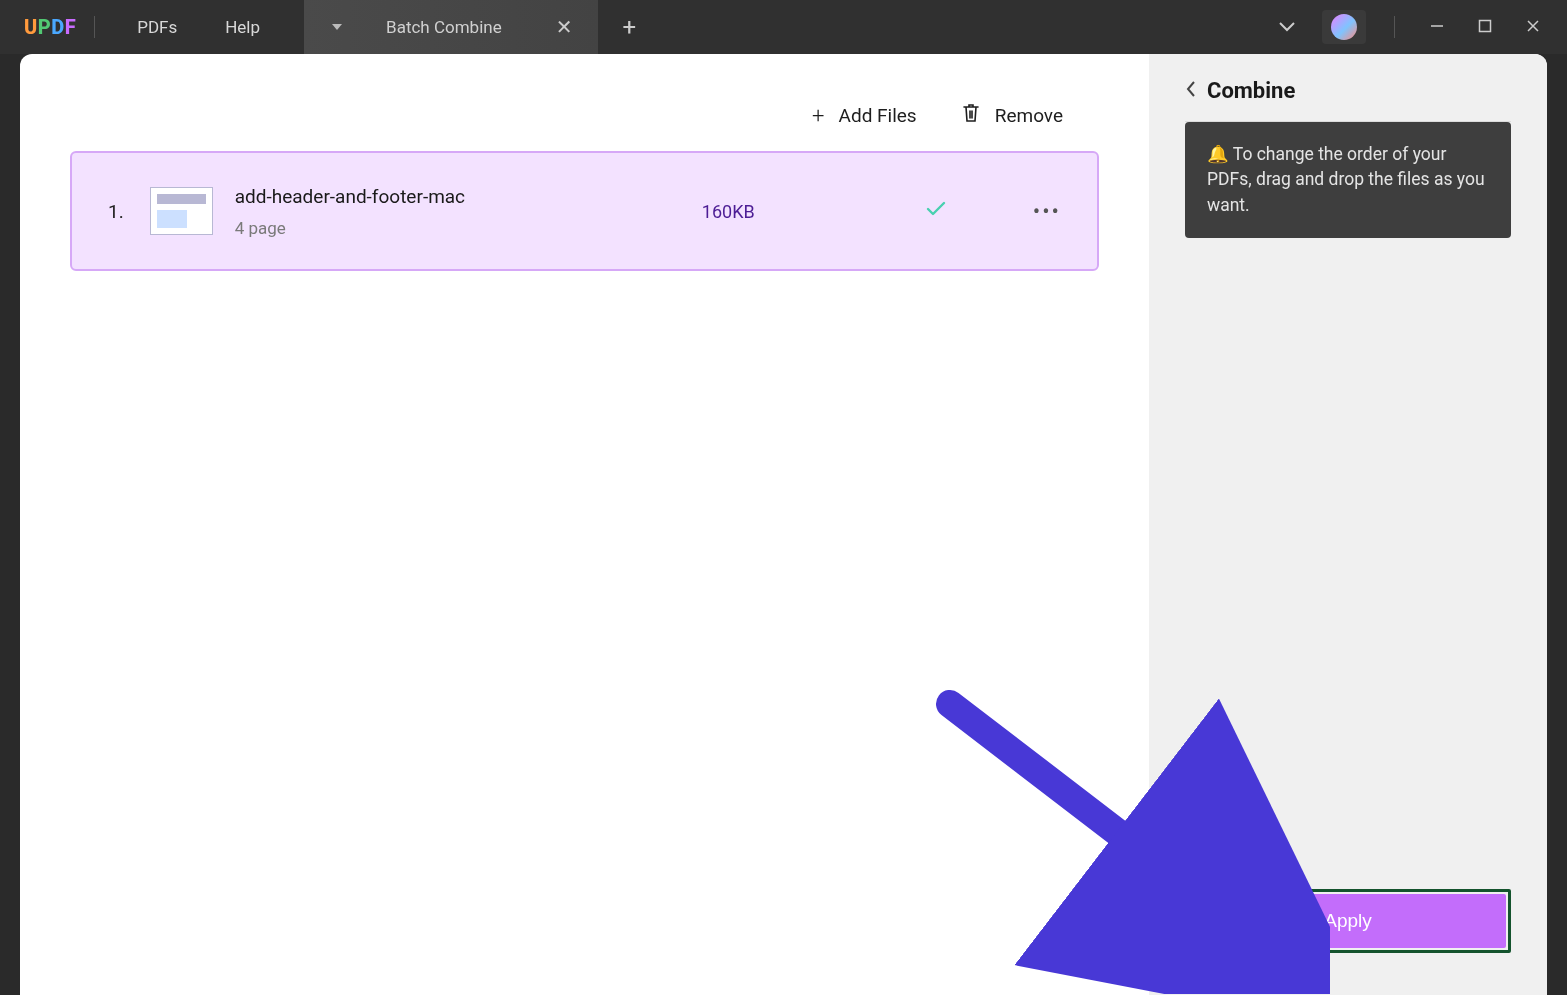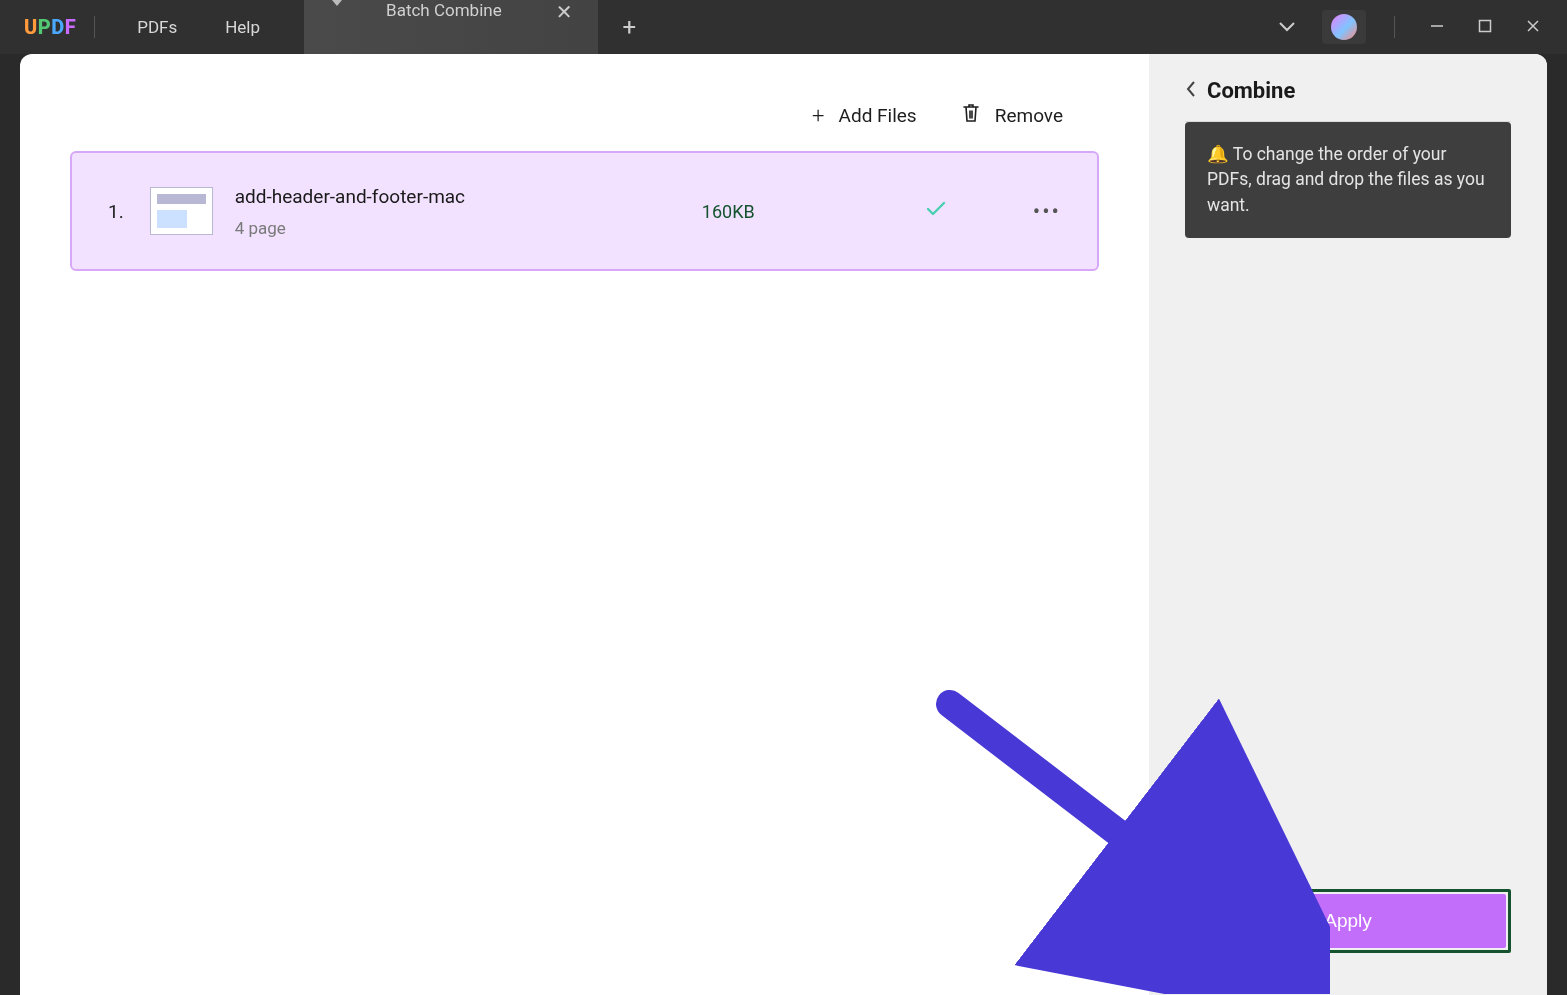--- a/index.html
+++ b/index.html
@@ -36,20 +36,21 @@
   }
   .menu-item {
     padding: 0 24px;
     cursor: pointer;
     color: #d8d8d8;
     font-size: 17px;
   }
   .tab {
     height: 54px;
     display: flex;
+    align-items: center;
     background: linear-gradient(to right, #4a4a4a, #434343);
     padding: 0 20px 0 28px;
     margin-left: 20px;
   }
   .tab .triangle {
     width: 0; height: 0;
     border-left: 5px solid transparent;
     border-right: 5px solid transparent;
     border-top: 6px solid #bbb;
     margin-right: 44px;
@@ -119,21 +120,21 @@
     width: 63px; height: 48px; background:#fff; border:1px solid #b8b8d4;
     position: relative; margin-right: 22px;
   }
   .thumb::before, .thumb::after { content:""; position:absolute; background:#b8b8d4; }
   .thumb::before { top:6px; left:6px; right:6px; height:10px; }
   .thumb::after { bottom:6px; left:6px; width:30px; height:18px; background:#cce0ff; }
   .file-text { flex: 0 0 auto; }
   .file-name { font-size: 19px; color:#1a1a1a; margin-bottom: 10px; }
   .file-pages { font-size: 17px; color:#7a7a7a; }
   .file-spacer { flex: 1; }
-  .file-size { color:#14532d; font-size: 18px; margin-right: 170px; }
+  .file-size { color:#4c1d95; font-size: 18px; margin-right: 170px; }
   .check-icon { color:#28c8a0; margin-right: 86px; }
   .more-icon { letter-spacing: 2px; color:#555; font-size: 22px; cursor:pointer; }
 
   .side-panel {
     width: 398px;
     background: #f0f0f0;
     border-top-right-radius: 12px;
     display: flex;
     flex-direction: column;
     padding: 24px 36px 24px 36px;

